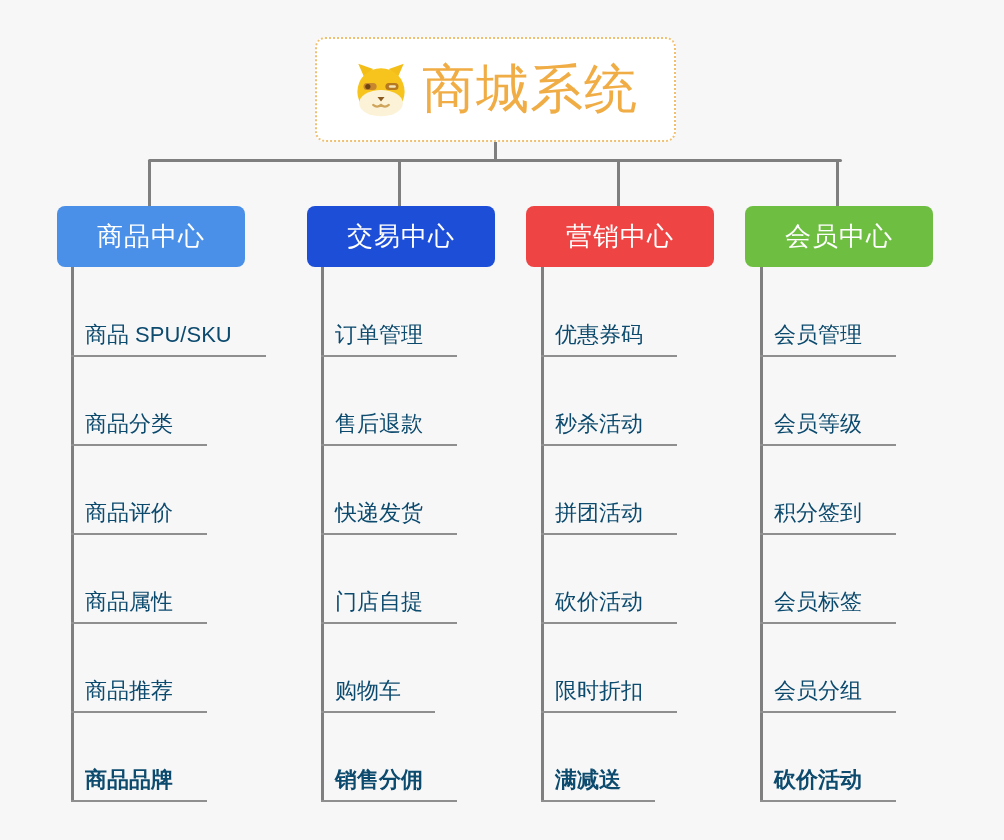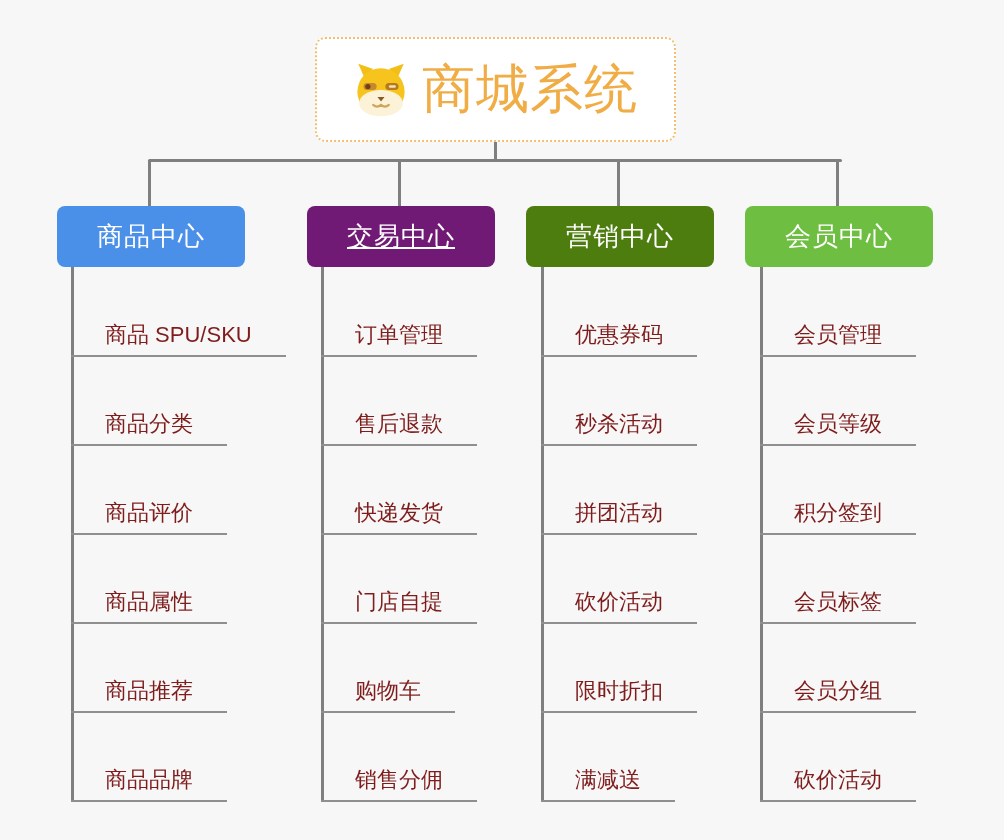--- a/index.html
+++ b/index.html
@@ -31,28 +31,28 @@
   
   .branch-node {
     position:absolute; top:206px; width:188px; height:61px; border-radius:8px;
     color:#ffffff; font-size:26px; letter-spacing:1px;
     display:flex; align-items:center; justify-content:center; cursor:pointer;
   }
   .branch-node.b0 { left:57px; }  .branch-node.b1 { left:307px; }
   .branch-node.b2 { left:526px; } .branch-node.b3 { left:745px; }
   
   .leaf {
-    position:absolute; padding:0 34px 9px 34px; line-height:22px;
-    font-size:22px; color:#7f1d1d; white-space:nowrap;
+    position:absolute; padding:0 34px 9px 14px; line-height:22px;
+    font-size:22px; color:#0c4a6e; white-space:nowrap;
     border-bottom:2px solid #8f8f8f; cursor:pointer;
   }
   .leaf.c0 { left:71px; }  .leaf.c1 { left:321px; }
   .leaf.c2 { left:541px; } .leaf.c3 { left:760px; }
   .leaf.r0 { top:324px; } .leaf.r1 { top:413px; } .leaf.r2 { top:502px; }
-  .leaf.r3 { top:591px; } .leaf.r4 { top:680px; } .leaf.r5 { top:769px; }
+  .leaf.r3 { top:591px; } .leaf.r4 { top:680px; } .leaf.r5 { top:769px;font-weight:bold; }
 </style>
 </head>
 <body>
 
 <div class="canvas" style="background: rgb(247, 247, 247);">
 
   <div class="stem"></div>
   <div class="bus"></div>
   <div class="drop d0"></div>
   <div class="drop d1"></div>
@@ -73,22 +73,22 @@
       <circle cx="17" cy="28" r="3" fill="#6e4312"></circle>
       <rect x="37" y="24" width="15" height="8" rx="4" fill="#b5791f"></rect>
       <rect x="41" y="26.5" width="8" height="3" rx="1.5" fill="#f3e3b5"></rect>
       <path d="M28 40 h8 l-4 5 z" fill="#8a5a20"></path>
       <path d="M23 49 q4.5 4 9 0 q4.5 4 9 0" stroke="#cfa55c" stroke-width="2.4" fill="none" stroke-linecap="round"></path>
     </svg>
     <span class="root-title" style="color: rgb(241, 173, 69);">商城系统</span>
   </div>
 
   <div class="branch-node b0" style="background-color: rgb(74, 144, 232);">商品中心</div>
-  <div class="branch-node b1" style="background-color: #701a75; text-decoration: underline;">交易中心</div>
-  <div class="branch-node b2" style="background-color: #4d7c0f;">营销中心</div>
+  <div class="branch-node b1" style="background-color: #1d4ed8;">交易中心</div>
+  <div class="branch-node b2" style="background-color: #ef4444;">营销中心</div>
   <div class="branch-node b3" style="background-color: rgb(110, 190, 65);">会员中心</div>
 
   <div class="leaf c0 r0">商品 SPU/SKU</div>
   <div class="leaf c0 r1">商品分类</div>
   <div class="leaf c0 r2">商品评价</div>
   <div class="leaf c0 r3">商品属性</div>
   <div class="leaf c0 r4">商品推荐</div>
   <div class="leaf c0 r5">商品品牌</div>
 
   <div class="leaf c1 r0">订单管理</div>

